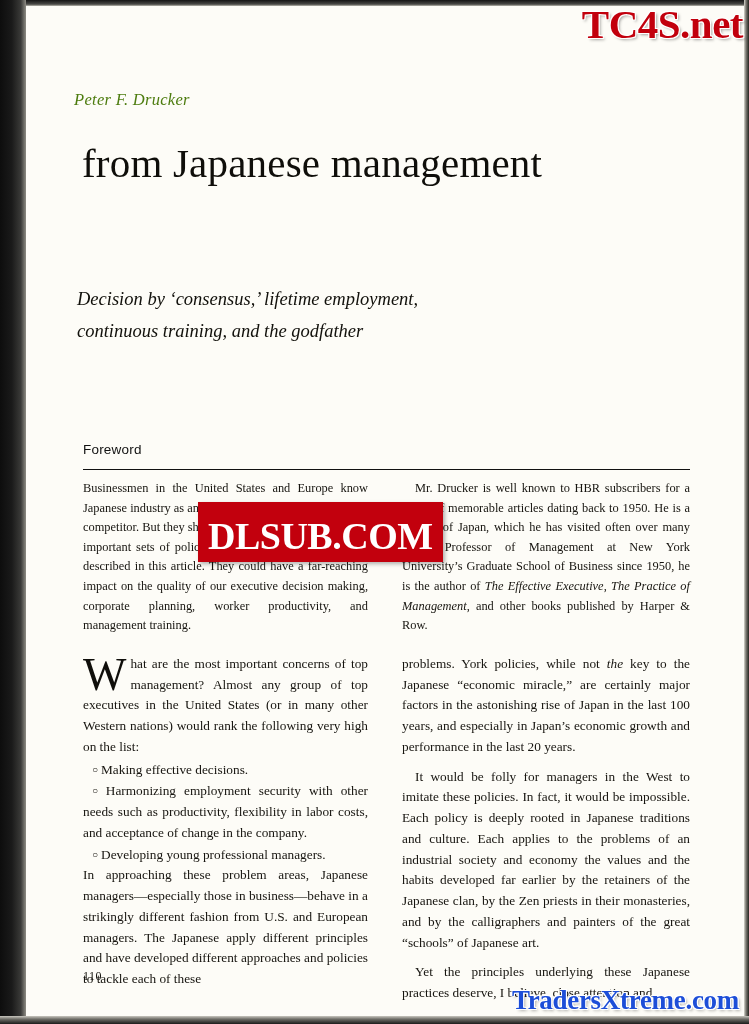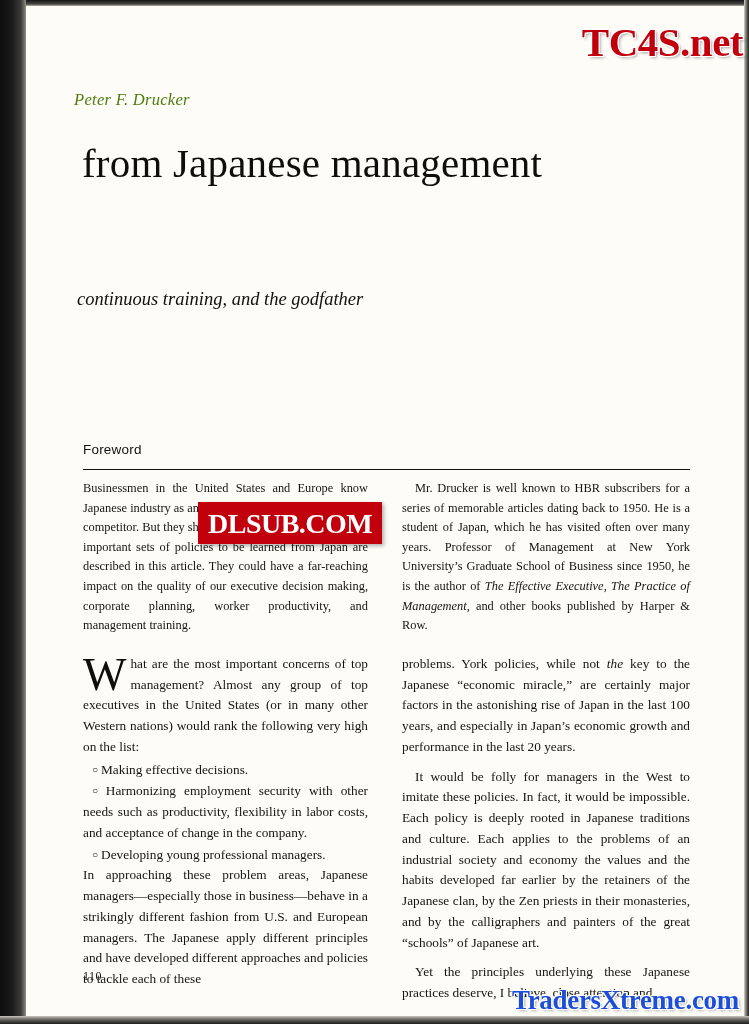--- a/index.html
+++ b/index.html
@@ -178,38 +178,38 @@
 
   
   .wm {
     position: absolute;
     font-family: "Liberation Serif", serif;
     font-weight: bold;
     pointer-events: none;
   }
   .wm-tc4s {
     right: 6px;
-    top: 18px;
+    top: 0;
     font-size: 41px;
     color: #c2000d;
     text-shadow:
       -1px -1px 0 #ffffff,
       1px -1px 0 #ffffff,
       -1px 1px 0 #ffffff,
       1px 1px 0 #ffffff,
       2px 2px 3px rgba(0,0,0,0.35);
     letter-spacing: -0.5px;
   }
   .wm-dlsub {
     left: 172px;
     top: 496px;
-    font-size: 28px;
+    font-size: 38px;
     color: #ffffff;
     background: #c2000d;
-    padding: 6px 10px 4px 10px;
+    padding: 12px 10px 4px 10px;
     letter-spacing: -0.5px;
     box-shadow: 2px 2px 4px rgba(0,0,0,0.3);
   }
   .wm-traders {
     right: 10px;
     bottom: 8px;
     font-size: 27px;
     color: #1d4ed8;
     text-shadow:
       -1px -1px 0 #ffffff,
@@ -233,20 +233,21 @@
 
   <div class="content">
 
     <div class="author">Peter F. Drucker</div>
 
     <div class="title">
       <span class="l2">from Japanese management</span>
     </div>
 
     <div class="deck">
+      <span>Decision by ‘consensus,’ lifetime employment,</span>
       <span>continuous training, and the godfather</span>
     </div>
 
     <div class="foreword-label">Foreword</div>
     <div class="fw-rule"></div>
 
     <div class="fw-col left">
       <p>Businessmen in the United States and Europe know Japanese industry as an important supplier, customer, and competitor. But they should also see it as a teacher. Three important sets of policies to be learned from Japan are described in this article. They could have a far-reaching impact on the quality of our executive decision making, corporate planning, worker productivity, and management training.</p>
     </div>
 

